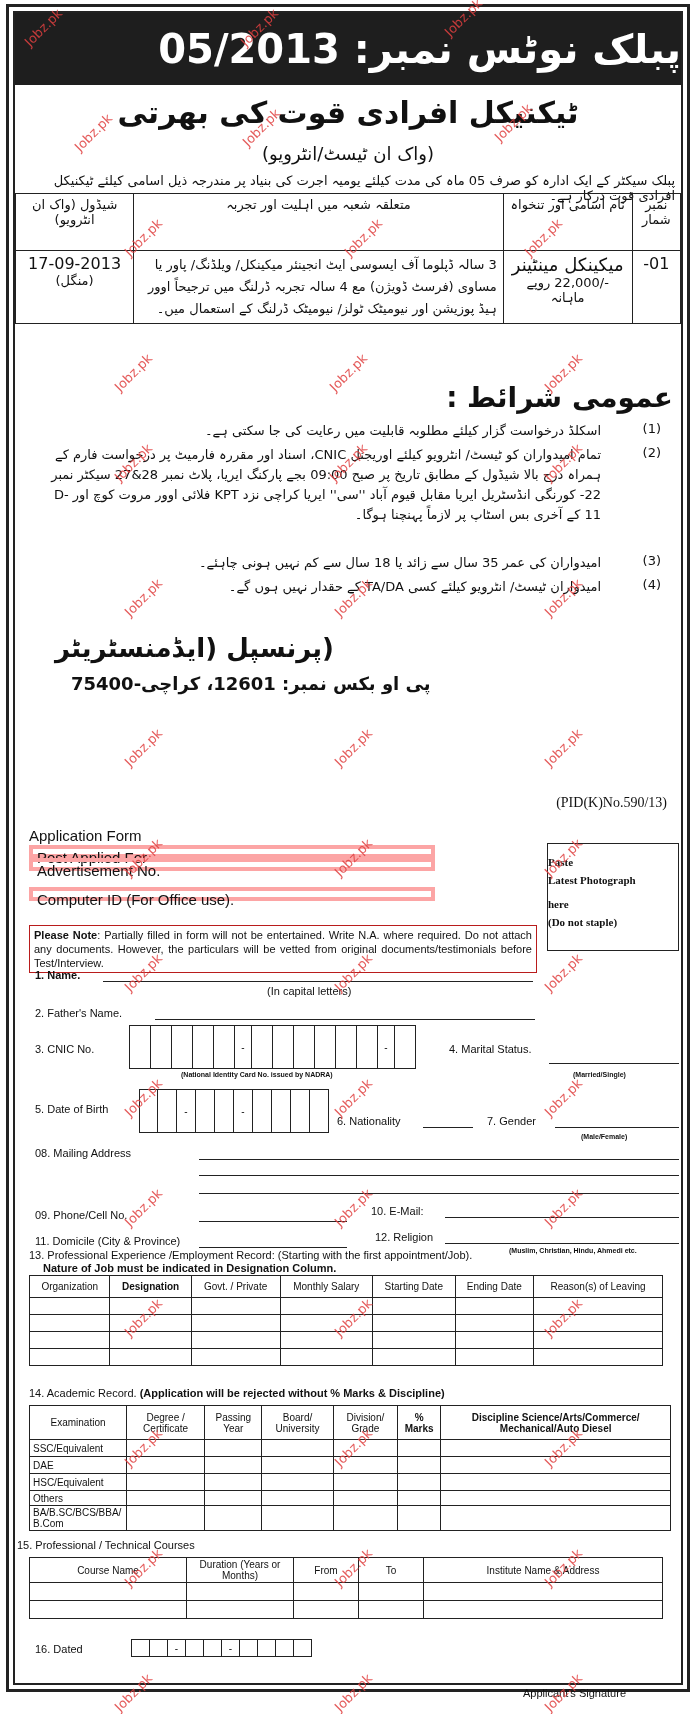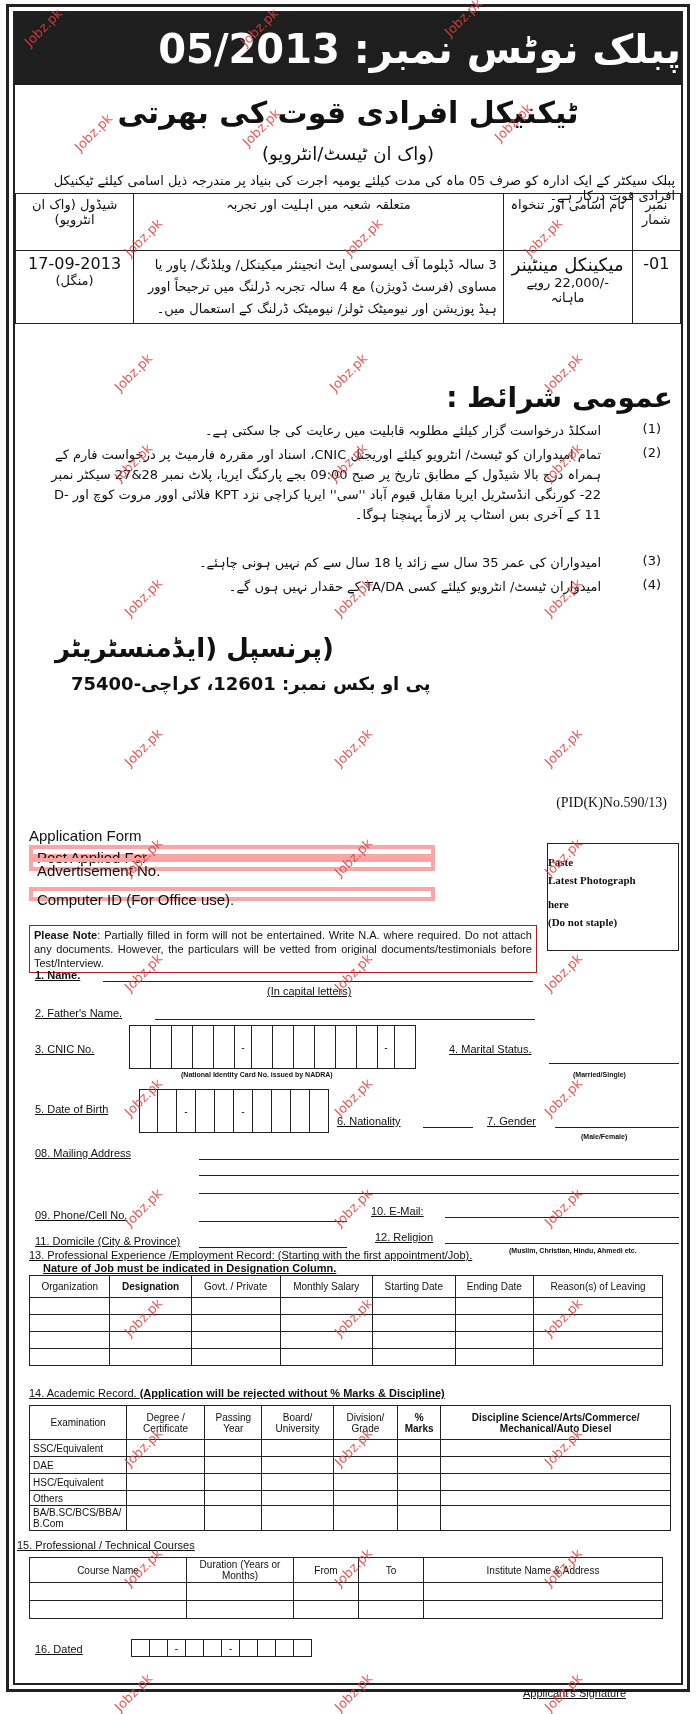--- a/index.html
+++ b/index.html
@@ -32,21 +32,21 @@
   .sig2 { position: absolute; left: 56px; top: 660px; font-size: 18px; font-weight: bold; direction: rtl; }
   .pid { position: absolute; right: 14px; top: 782px; font-family: "Liberation Serif", serif; font-size: 14px; }
   .form { font-family: "Liberation Sans", sans-serif; }
   .apphead { position: absolute; left: 14px; top: 814px; font-size: 15px; }
   .box { position: absolute; border: 4px solid #fca5a5; font-size: 15px; padding: 0 4px; box-sizing: border-box; }
   .photo { position: absolute; left: 532px; top: 830px; width: 132px; height: 108px; border: 1px solid #222;
            font-family: "Liberation Serif", serif; font-size: 11px; font-weight: bold; box-sizing: border-box; padding-top: 12px; }
   .photo div { margin-bottom: 6px; }
   .note { position: absolute; left: 14px; top: 912px; width: 508px; border: 1px solid #b91c1c; font-size: 11px;
           padding: 2px 4px; box-sizing: border-box; line-height: 14px; text-align: justify; }
-  .lbl { position: absolute; font-size: 11px; text-decoration: underline; }
+  .lbl { position: absolute; font-size: 11px; }
   .line { position: absolute; border-bottom: 1px solid #222; height: 0; }
   .small { position: absolute; font-size: 7px; font-weight: bold; }
   .cells { position: absolute; display: flex; border: 1px solid #222; }
   .cells span { border-right: 1px solid #222; display: flex; align-items: center; justify-content: center; font-size: 10px; }
   .cells span:last-child { border-right: none; }
   .ftbl { position: absolute; font-size: 10px; }
   .ftbl td, .ftbl th { border: 1px solid #222; padding: 1px 3px; text-align: center; font-weight: normal; }
   .ftbl td.left { text-align: left; }
   .wm { position: absolute; color: #e04040; font-size: 13px; transform: rotate(-45deg); opacity: 0.85;
         font-family: "DejaVu Sans", sans-serif; pointer-events: none; }

